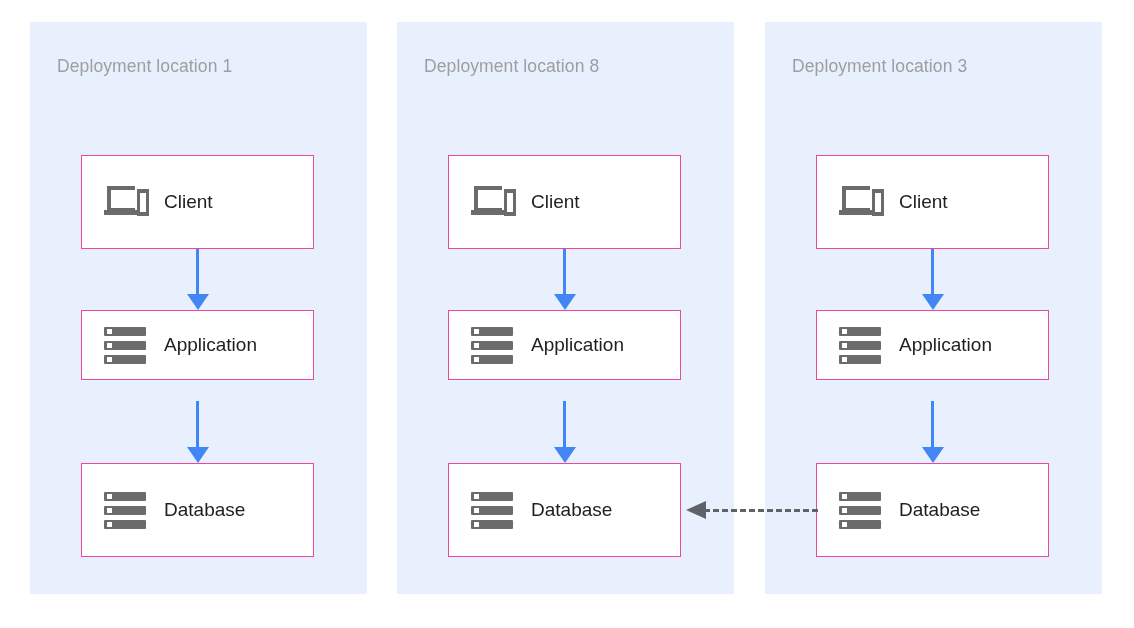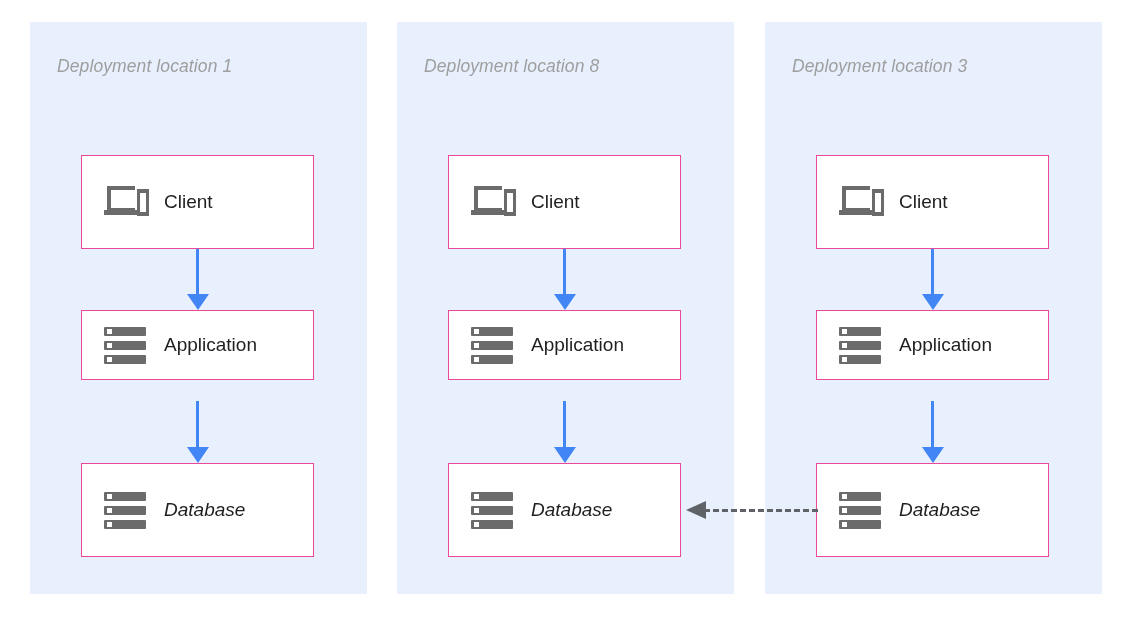--- a/index.html
+++ b/index.html
@@ -36,38 +36,37 @@
 
   .panel-title {
     position: absolute;
     left: 27px;
     top: 33px;
     font-size: 17.5px;
     line-height: 22px;
     color: #9e9e9e;
     white-space: nowrap;
     letter-spacing: 0.1px;
-    font-style: italic;
   }
 
   
   .node {
     position: absolute;
     left: 51px;
     width: 233px;
     box-sizing: border-box;
     background: #ffffff;
     border: 1px solid #ec4899;
     display: flex;
     align-items: center;
     padding-left: 22px;
   }
   .node-client      { top: 133px; height: 94px; }
   .node-application { top: 288px; height: 70px; }
-  .node-database    { top: 441px; height: 94px; font-style: italic; }
+  .node-database    { top: 441px; height: 94px; }
 
   .node-icon {
     flex: 0 0 auto;
     width: 46px;
     height: 42px;
     display: flex;
     align-items: center;
     justify-content: flex-start;
   }
   .node-label {

